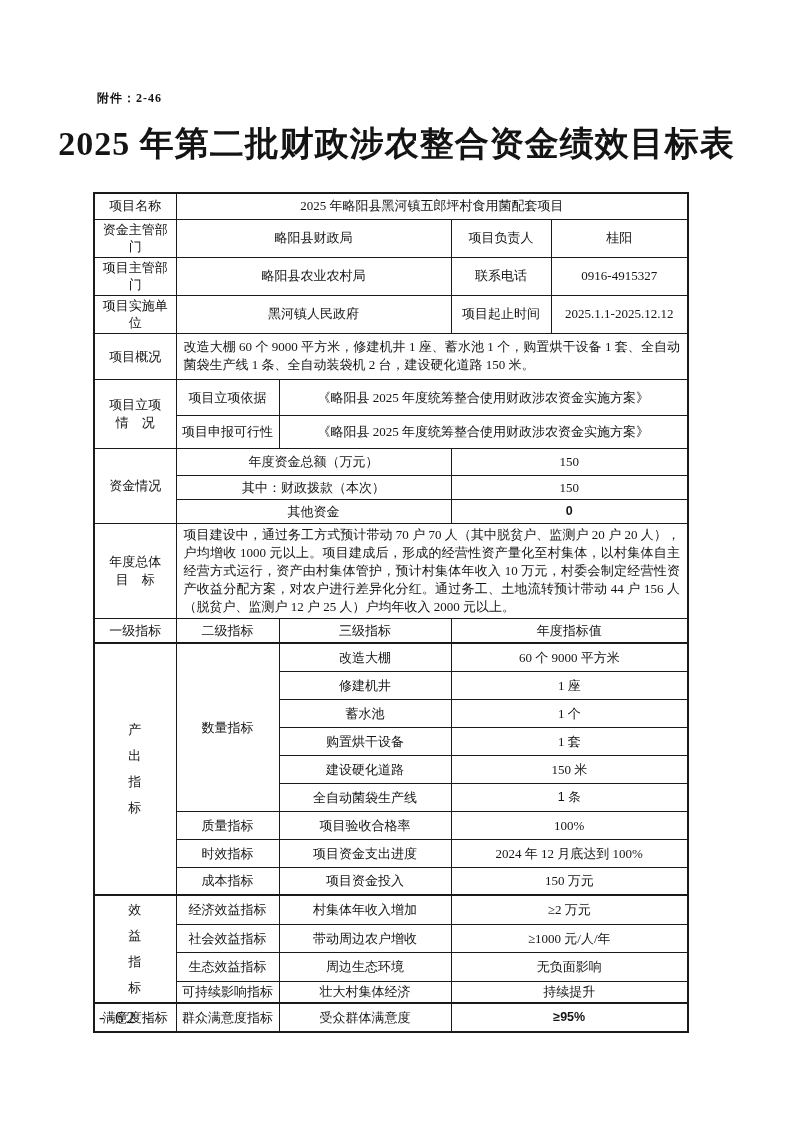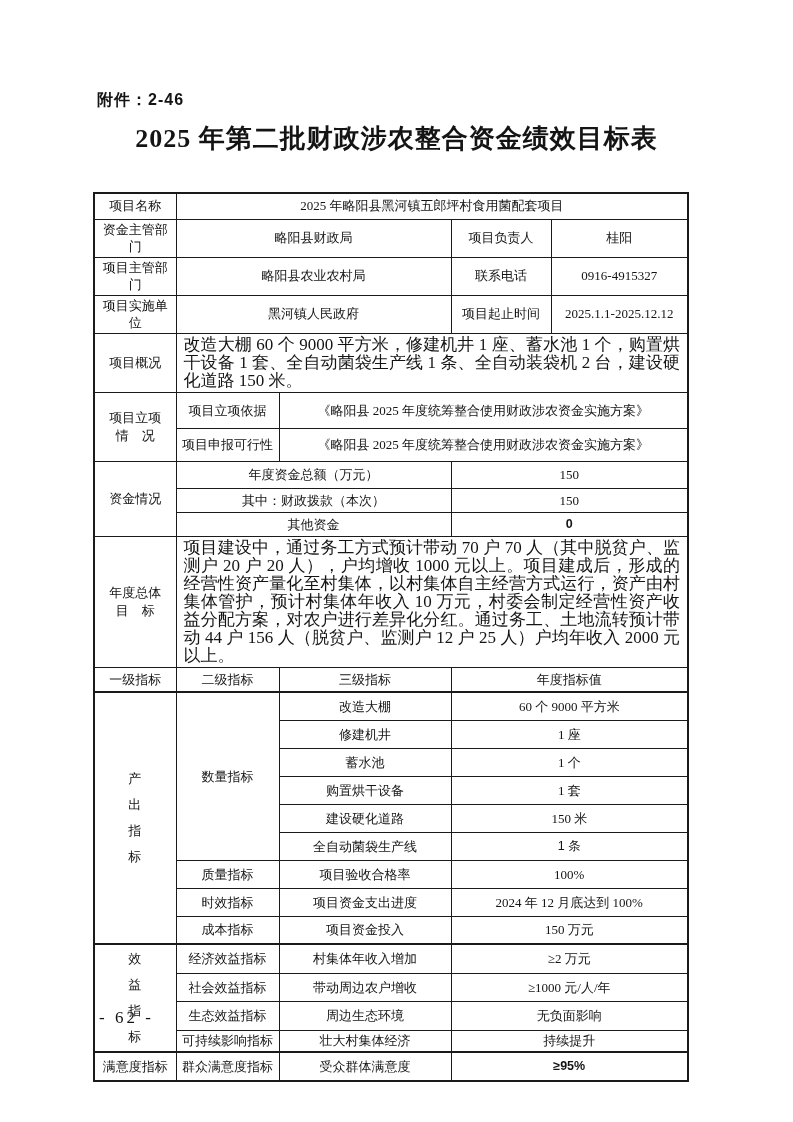--- a/index.html
+++ b/index.html
@@ -7,47 +7,47 @@
     position:relative;
     width:793px;height:1122px;
     background:#ffffff;
     margin:0 auto;
     font-family:"Liberation Serif","DejaVu Serif",serif;
     color:#141414;
     overflow:hidden;
   }
   .attachment{
     position:absolute;left:97px;top:90px;
-    font-family:Liberation Sans, sans-serif;
-    font-weight:600;font-size:16px;letter-spacing:1px;
+    font-family:Liberation Serif, serif;
+    font-weight:600;font-size:12px;letter-spacing:1px;
   }
   .doc-title{
     position:absolute;left:0;top:121px;width:100%;
-    text-align:center;font-weight:bold;font-size:26px;letter-spacing:1px;
+    text-align:center;font-weight:bold;font-size:34px;letter-spacing:1px;
   }
   .meta-line{
     position:absolute;left:97px;top:172px;width:590px;height:18px;
     font-size:13.5px;
   }
   .meta-line .pno{position:absolute;left:0;top:0;}
   .meta-line .yr{position:absolute;left:0;top:0;width:100%;text-align:center;}
   table.main{
     position:absolute;left:93px;top:192px;
     width:594px;border-collapse:collapse;table-layout:fixed;
     border:2px solid #1a1a1a;
   }
   td{
     border:1px solid #1a1a1a;
     text-align:center;vertical-align:middle;
     font-size:13px;line-height:1.35;
     padding:1px 3px;
     overflow:hidden;
   }
   td.para{
-    text-align:justify;font-size:17px;line-height:18px;padding:2px 7px;
+    text-align:justify;font-size:13px;line-height:18px;padding:2px 7px;
   }
   .prel{white-space:pre-line;}
   .vert{white-space:pre-line;line-height:26px;letter-spacing:1px;}
   .sans{font-family:"Liberation Sans","DejaVu Sans",sans-serif;font-size:12.5px;}
   .b{font-weight:700;}
   tr.tb td{border-bottom:2px solid #1a1a1a;margin-top:43px;}
   tr.tt td{border-top:2px solid #1a1a1a;}
   .footer{
     position:absolute;left:99px;top:1008px;
     font-size:17px;letter-spacing:3px;

